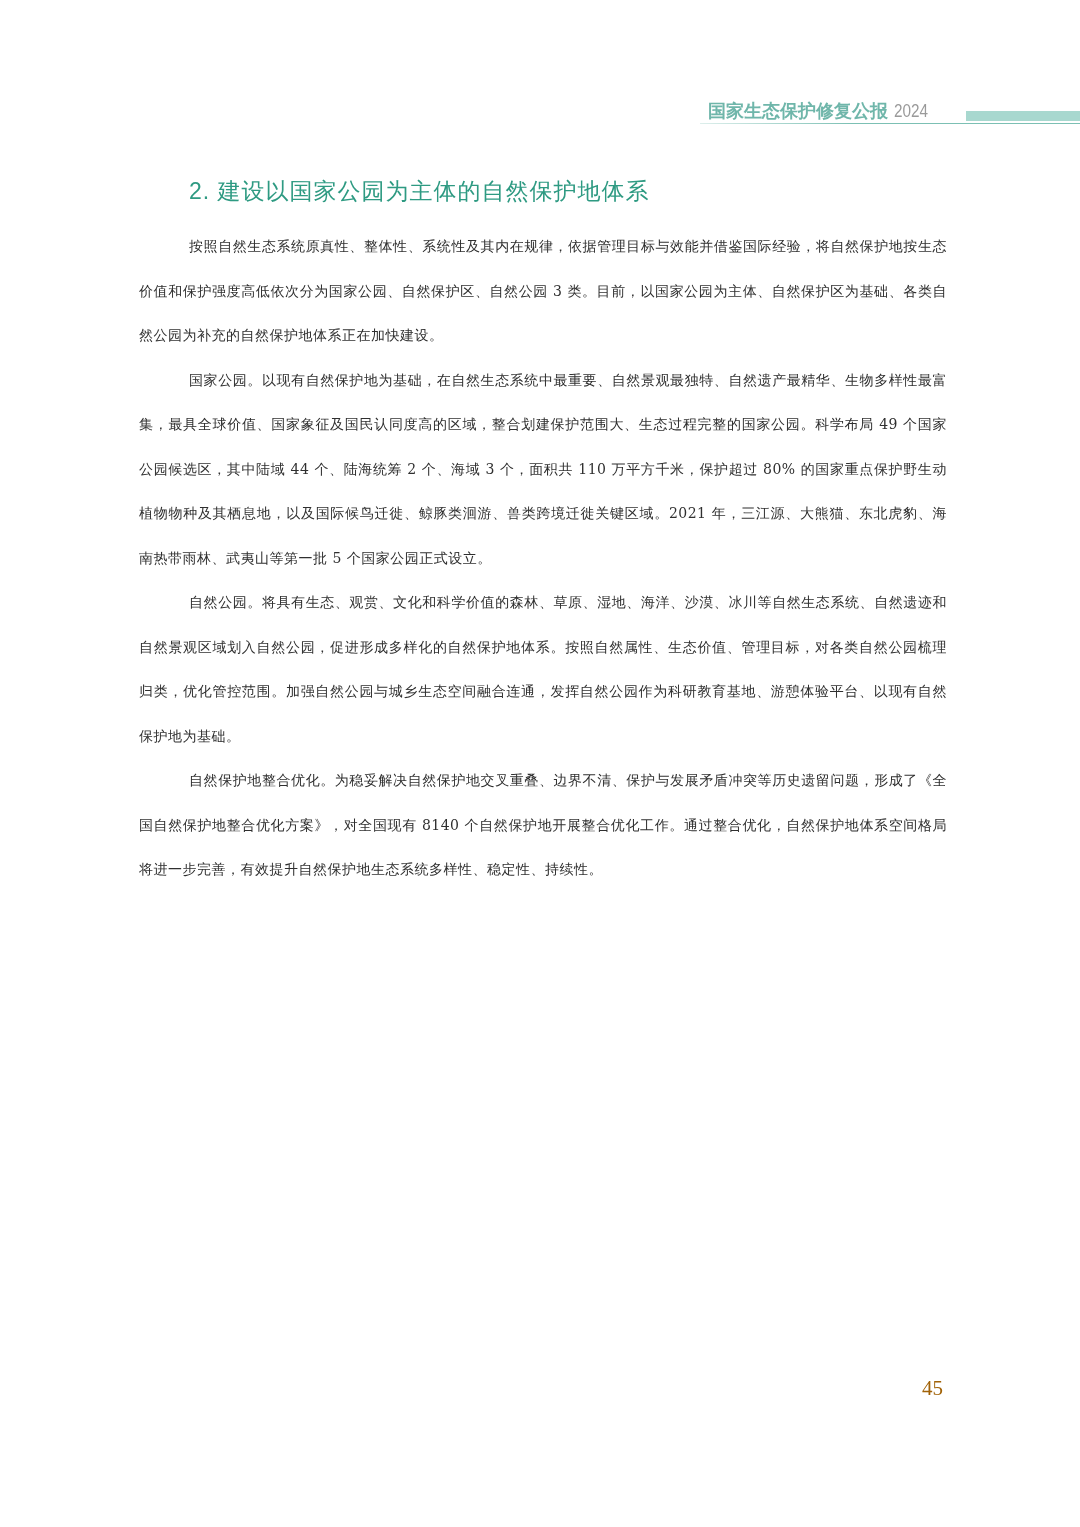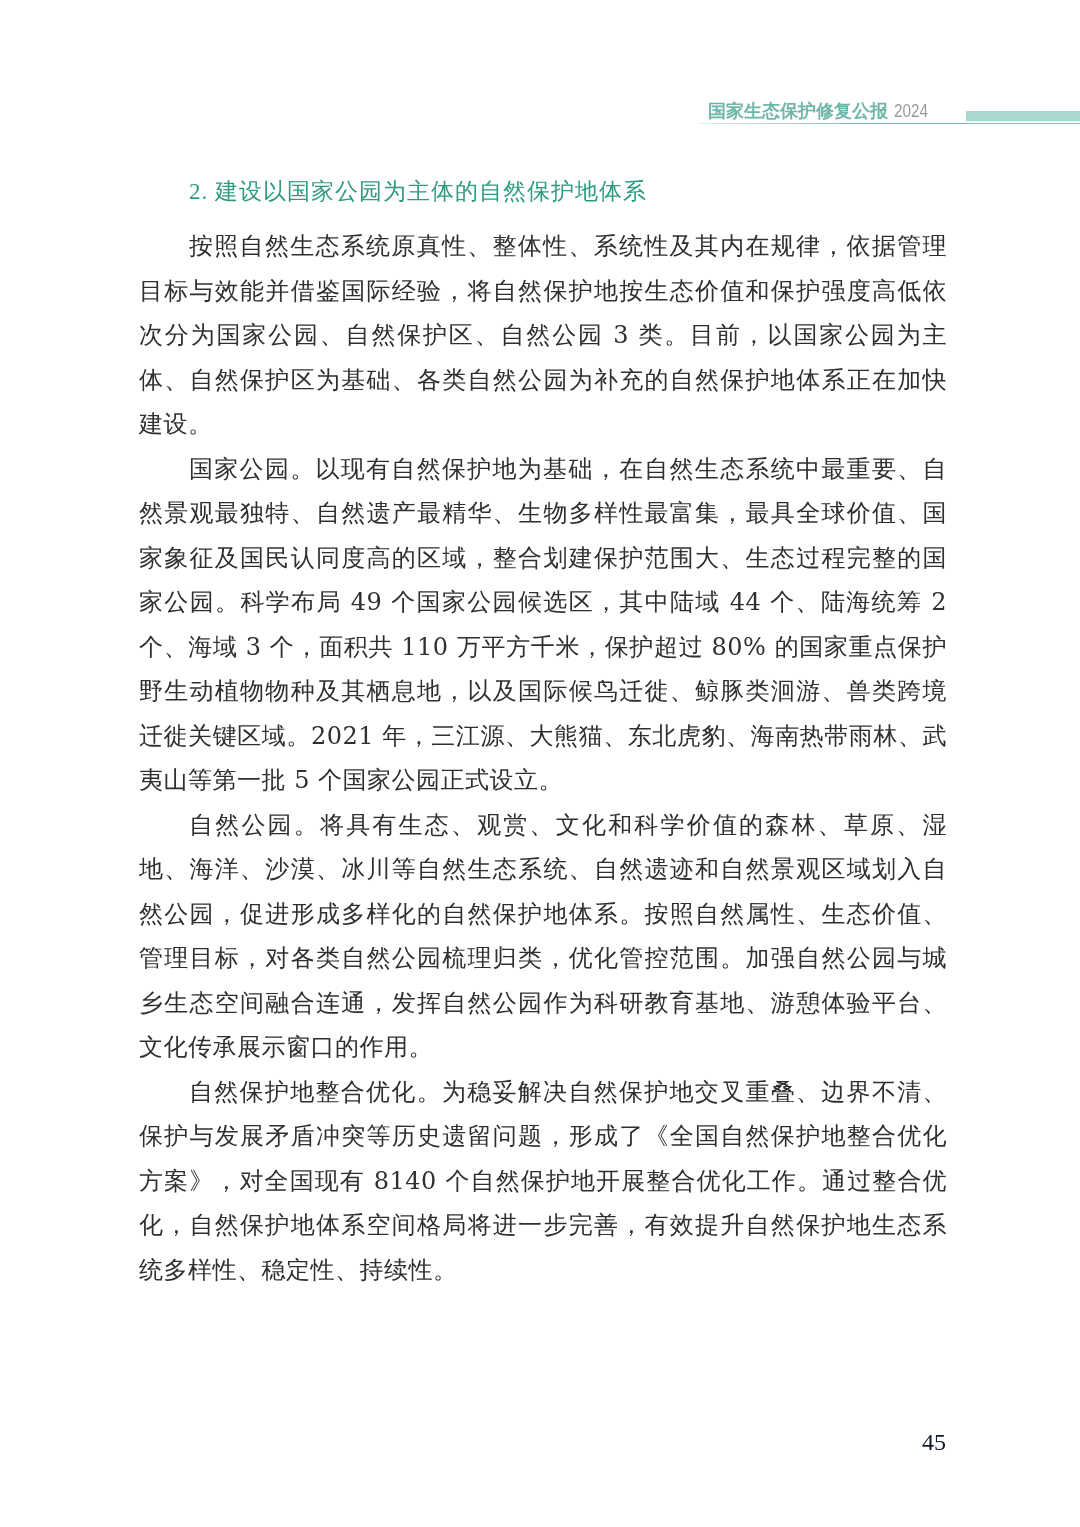--- a/index.html
+++ b/index.html
@@ -52,63 +52,63 @@
       top: 123px;
       left: 700px;
       width: 380px;
       height: 1px;
       background: linear-gradient(to right, rgba(120,190,178,0.25), #7cc0b4 40%, #7cc0b4);
     }
     .section-heading {
       position: absolute;
       top: 176px;
       left: 189px;
-      font-family: Liberation Serif, serif;
+      font-family: Liberation Sans, sans-serif;
       font-size: 23px;
       color: #2e9a82;
       letter-spacing: 1px;
       white-space: nowrap;
     }
     .content {
       position: absolute;
       top: 224px;
       left: 139px;
       width: 808px;
     }
     .para {
       margin: 0;
-      font-size: 24px;
+      font-size: 14px;
       line-height: 44.5px;
       text-indent: 50px;
       text-align: justify;
       text-justify: inter-character;
       color: #2f2f2f;
       letter-spacing: 0.5px;
     }
     .page-number {
       position: absolute;
-      top: 1429px;
+      top: 1376px;
       left: 922px;
       font-family: "Liberation Serif", "DejaVu Serif", serif;
-      font-size: 24px;
-      color: #0f172a;
+      font-size: 21px;
+      color: #a16207;
     }
   </style>
 </head>
 <body>
 
 <div class="running-header">
   <span class="header-title">国家生态保护修复公报</span>
   <span class="header-year">2024</span>
 </div>
 <div class="header-bar"></div>
 <div class="header-rule"></div>
 
 <h2 class="section-heading" style="margin:0;font-weight:normal;">2. 建设以国家公园为主体的自然保护地体系</h2>
 
 <div class="content">
   <p class="para">按照自然生态系统原真性、整体性、系统性及其内在规律，依据管理目标与效能并借鉴国际经验，将自然保护地按生态价值和保护强度高低依次分为国家公园、自然保护区、自然公园 3 类。目前，以国家公园为主体、自然保护区为基础、各类自然公园为补充的自然保护地体系正在加快建设。</p>
   <p class="para">国家公园。以现有自然保护地为基础，在自然生态系统中最重要、自然景观最独特、自然遗产最精华、生物多样性最富集，最具全球价值、国家象征及国民认同度高的区域，整合划建保护范围大、生态过程完整的国家公园。科学布局 49 个国家公园候选区，其中陆域 44 个、陆海统筹 2 个、海域 3 个，面积共 110 万平方千米，保护超过 80% 的国家重点保护野生动植物物种及其栖息地，以及国际候鸟迁徙、鲸豚类洄游、兽类跨境迁徙关键区域。2021 年，三江源、大熊猫、东北虎豹、海南热带雨林、武夷山等第一批 5 个国家公园正式设立。</p>
-  <p class="para">自然公园。将具有生态、观赏、文化和科学价值的森林、草原、湿地、海洋、沙漠、冰川等自然生态系统、自然遗迹和自然景观区域划入自然公园，促进形成多样化的自然保护地体系。按照自然属性、生态价值、管理目标，对各类自然公园梳理归类，优化管控范围。加强自然公园与城乡生态空间融合连通，发挥自然公园作为科研教育基地、游憩体验平台、文化传承展示窗口的作用。</p>
+  <p class="para">自然公园。将具有生态、观赏、文化和科学价值的森林、草原、湿地、海洋、沙漠、冰川等自然生态系统、自然遗迹和自然景观区域划入自然公园，促进形成多样化的自然保护地体系。按照自然属性、生态价值、管理目标，对各类自然公园梳理归类，优化管控范围。加强自然公园与城乡生态空间融合连通，发挥自然公园作为科研教育基地、游憩体验平台、以现有自然保护地为基础。</p>
   <p class="para">自然保护地整合优化。为稳妥解决自然保护地交叉重叠、边界不清、保护与发展矛盾冲突等历史遗留问题，形成了《全国自然保护地整合优化方案》，对全国现有 8140 个自然保护地开展整合优化工作。通过整合优化，自然保护地体系空间格局将进一步完善，有效提升自然保护地生态系统多样性、稳定性、持续性。</p>
 </div>
 
 <div class="page-number">45</div>
 
 </body></html>

